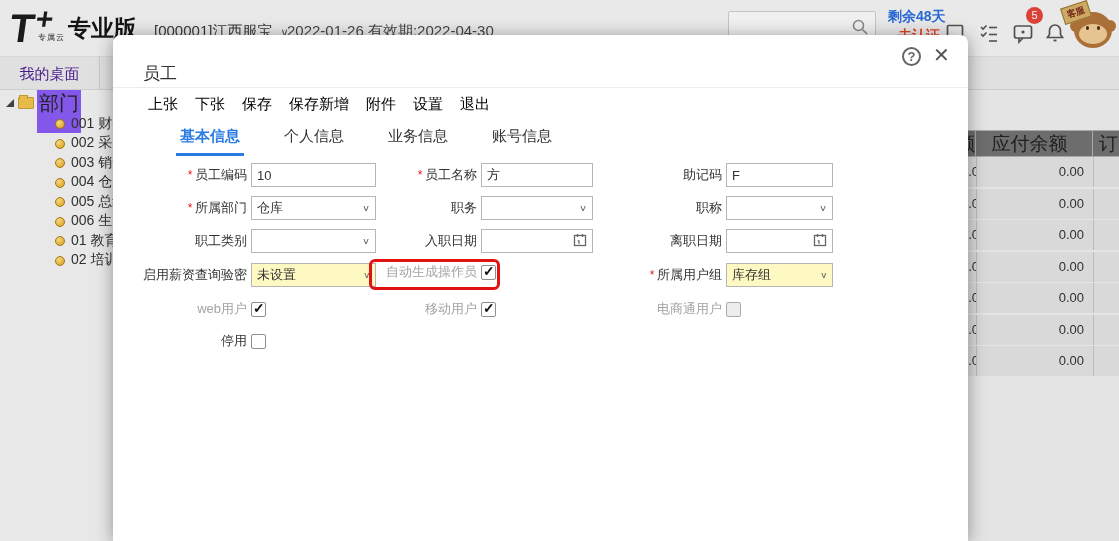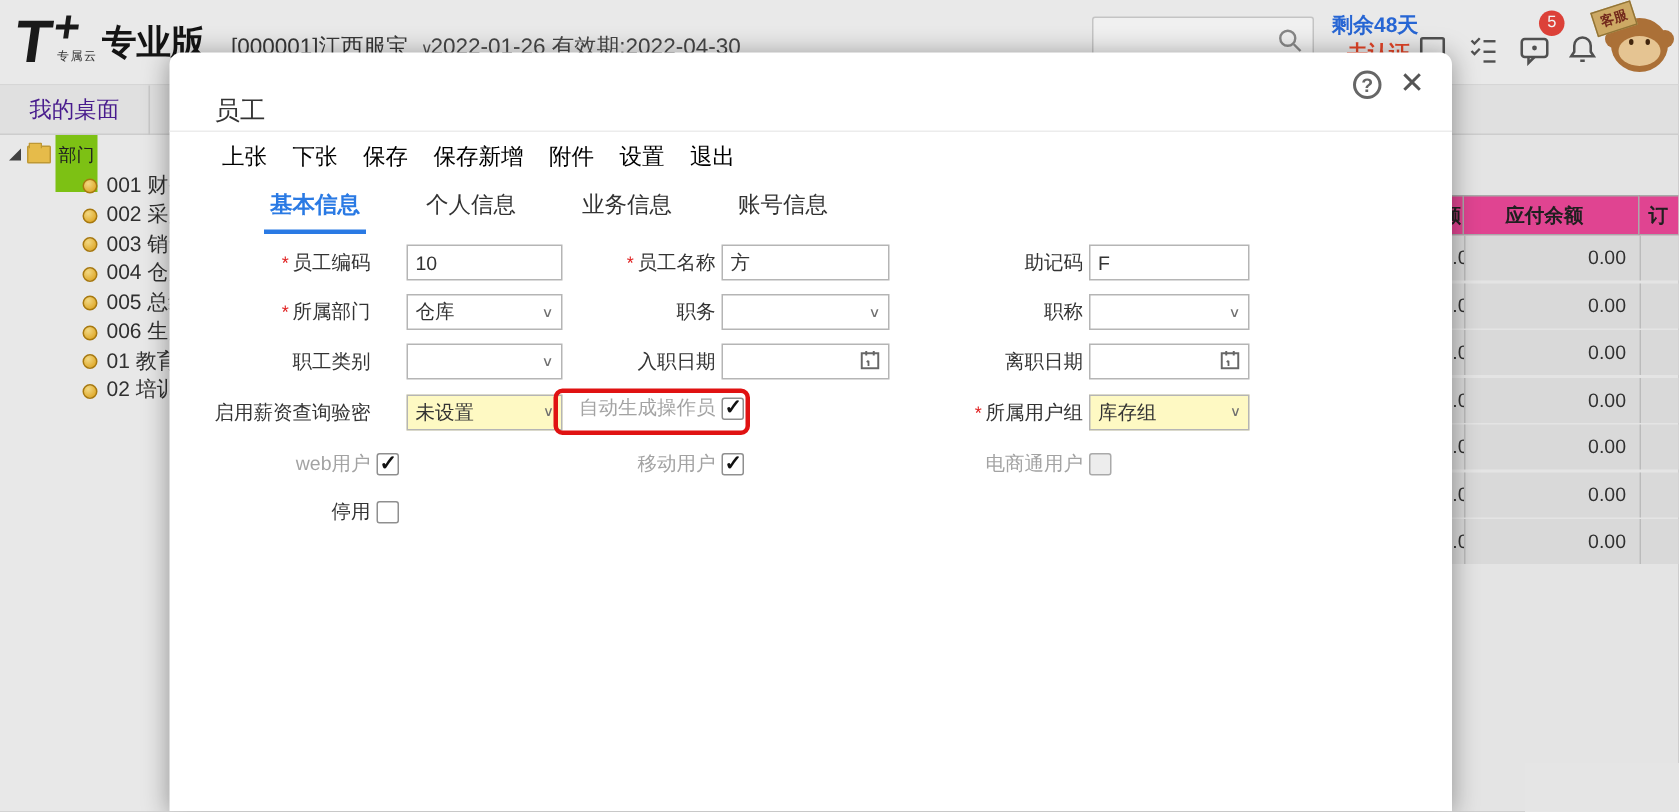--- a/index.html
+++ b/index.html
@@ -34,30 +34,30 @@
   
   .tabstrip { position:absolute; left:0; top:57px; width:1119px; height:33px; background:#ececec; border-bottom:1px solid #d8d8d8; z-index:2;}
   .ws-tab { position:absolute; left:0; top:0; width:100px; height:33px; border-right:1px solid #d4d4d4; color:#4c1d95; font-size:15px; text-align:center; line-height:33px; cursor:pointer; }
 
   
   .sidepanel { position:absolute; left:0; top:90px; width:113px; height:451px; background:#f5f5f5; overflow:hidden; z-index:2; }
   .tree-root { position:absolute; left:6px; top:3px; height:20px; display:flex; align-items:center; cursor:pointer; white-space:nowrap; }
   .tri { width:0; height:0; border-bottom:8px solid #454545; border-left:8px solid transparent; margin-right:4px; }
   .folder { position:relative; width:16px; height:12px; background:#f3c64e; border:1px solid #c9a137; border-radius:1px; margin-right:3px; }
   .folder::before { content:""; position:absolute; left:0; top:-3px; width:7px; height:3px; background:#f3c64e; border:1px solid #c9a137; border-bottom:none; border-radius:1px 1px 0 0; }
-  .tree-root .lbl { font-size:12px; color:#222; background:#84cc16; padding:16px 2px; }
+  .tree-root .lbl { font-size:20px; color:#222; background:#8b5cf6; padding:16px 2px; }
   .tree-items { position:absolute; left:0; top:24px; width:113px; }
   .tree-item { position:relative; height:19.5px; padding-left:55px; display:flex; align-items:center; white-space:nowrap; overflow:hidden; font-size:14px; color:#333; cursor:pointer; }
   .dot { position:absolute; left:55px; top:5px; width:10px; height:10px; border-radius:50%; background:radial-gradient(circle at 35% 30%, #ffe48a, #e7a616); border:1px solid #b07f10; }
   .tree-item span { margin-left:16px; }
 
   
   .bgtable { position:absolute; left:960px; top:130px; width:160px; z-index:1; }
   .bg-h { display:flex; height:27px; }
-  .bg-h > div { background:#ec4899; border:1px solid #b3b3b3; border-left:none; font-size:13px; font-weight:bold; color:#222; text-align:center; line-height:25px; overflow:hidden; white-space:nowrap; }
+  .bg-h > div { background:#737373; border:1px solid #b3b3b3; border-left:none; font-size:19px; font-weight:normal; color:#222; text-align:center; line-height:25px; overflow:hidden; white-space:nowrap; }
   .bg-row { display:flex; height:31.5px; padding-bottom:1.5px; }
   .bg-row > div { background:#e5e5e5; border-left:1px solid #c6c6c6; font-size:13px; color:#333; text-align:right; line-height:30px; overflow:hidden; white-space:nowrap; }
   .ca { width:16px; } .cb { width:117px; padding-right:9px; } .cc { width:27px; text-align:left !important; padding-left:6px;}
   .bg-h .ca { direction:rtl; }
 
   .dim { position:absolute; inset:0; background:rgba(0,0,0,0.05); z-index:4; }
 
   
   .modal { position:absolute; left:113px; top:35px; width:855px; height:506px; background:#fff; border-radius:8px 8px 0 0; box-shadow:0 2px 18px rgba(0,0,0,0.38); z-index:10; }
   .m-title { position:absolute; left:30px; top:10px; font-size:17px; color:#333;margin-top:17px; }
@@ -72,21 +72,21 @@
 
   
   .frow { position:absolute; left:0; width:855px; height:26px; }
   .fcell { position:absolute; top:0; display:flex; align-items:center; }
   .fcell.c0 { left:4px; }  .fcell.c1 { left:250px; } .fcell.c2 { left:482px; }
   .flabel { font-size:13px; color:#333; display:inline-flex; justify-content:flex-end; align-items:center; white-space:nowrap; margin-right:4px; }
   .c0 .flabel { width:130px; } .c1 .flabel { width:114px; } .c2 .flabel { width:127px; }
   .muted .flabel { color:#a3a3a3; }
   .req { color:#e02020; font-size:12px; margin-right:3px; }
   .fctl { height:24px; border:1px solid #b5b5b5; background:#fff; display:flex; align-items:center; font-size:13px; color:#333; padding:0 5px; }
-  .c0 .fctl { width:104px;margin-left:20px; } .c1 .fctl { width:112px; } .c2 .fctl { width:107px; }
+  .c0 .fctl { width:125px; } .c1 .fctl { width:112px; } .c2 .fctl { width:107px; }
   input.fctl { outline:none; font-family:"Liberation Sans",sans-serif; }
   .fctl.grey { background:#fef9c3;font-family:Liberation Mono, monospace; }
   .chev2 { margin-left:auto; color:#6f6f6f; font-size:11px; transform:scaleY(0.8); }
   .calico { margin-left:auto; }
   .fcheck { position:relative; width:15px; height:15px; border:1px solid #8f8f8f; border-radius:2px; background:#fff; cursor:pointer; }
   .fcheck.dis { background:#ededed; border-color:#aaa; }
   .fcheck.checked::after { content:"\2713"; position:absolute; left:1px; top:-3px; font-size:14px; font-weight:bold; color:#111; }
   .red-ring { position:absolute; left:256px; top:224px; width:131px; height:31px; border:3px solid #e01212; border-radius:6px; pointer-events:none; }
 </style>
 </head>

